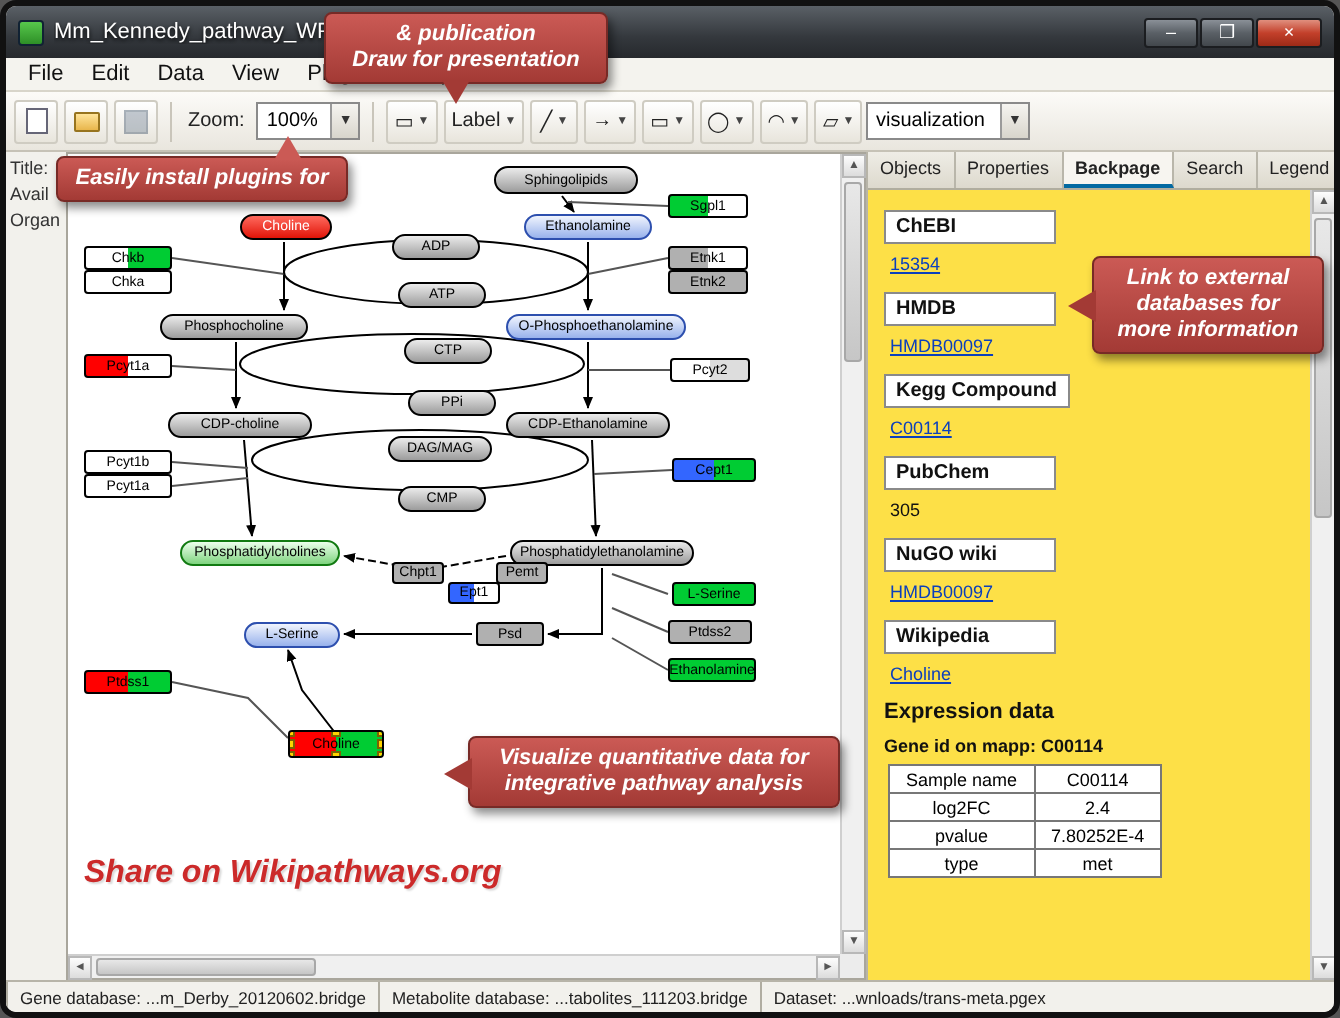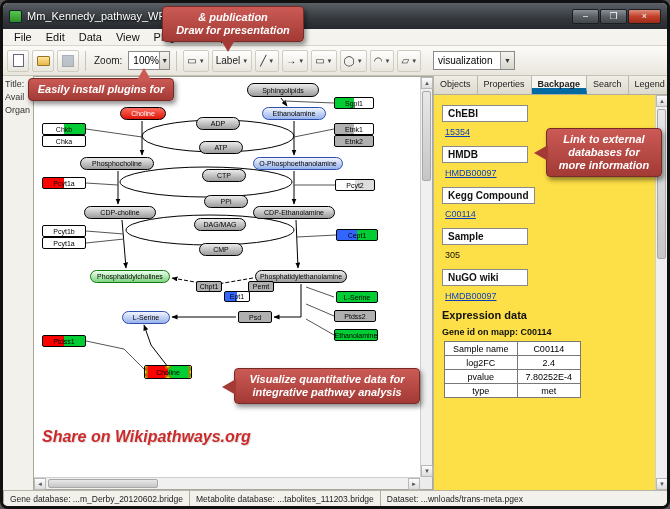--- a/index.html
+++ b/index.html
@@ -55,21 +55,21 @@
   .vscroll { position:absolute; right:0; top:0; bottom:12px; width:12px; background:#f0f0f0; border-left:1px solid #cfcfcf; }
   .hscroll { position:absolute; left:0; bottom:0; right:12px; height:12px; background:#f0f0f0; border-top:1px solid #cfcfcf; }
   .sb-btn { position:absolute; width:12px; height:12px; background:linear-gradient(#fdfdfd,#dcdcdc); border:1px solid #b8b8b8; font-size:6px; color:#555; display:flex; align-items:center; justify-content:center; }
   .sb-thumb { position:absolute; background:linear-gradient(#e8e8e8,#c6c6c6); border:1px solid #a8a8a8; border-radius:2px; }
   .sb-corner { position:absolute; right:0; bottom:0; width:12px; height:12px; background:#ececec; }
 
   
   .rightpanel { width:234px; flex:0 0 auto; background:#f2f0ea; border-left:1px solid #b7b4a8; display:flex; flex-direction:column; position:relative; }
   .tabbar { height:19px; display:flex; background:#be185d; border-bottom:1px solid #b0ad9f; flex:0 0 auto; }
   .tab { font-size:9px; padding:3px 6px 2px; border-right:1px solid #b9b6aa; background:linear-gradient(#efede6,#ddd9cd); color:#222; }
-  .tab.active { background:#f7f5f0; font-weight:bold; border-bottom:6px solid #0369a1; }
+  .tab.active { background:#f7f5f0; font-weight:bold; border-bottom:2px solid #0369a1; }
   .bp { flex:1 1 auto; position:relative; padding:8px 10px 4px 8px; overflow:hidden; background:#fde047; }
   .bp-section { margin-bottom:7px; }
   .bp-header { display:inline-block; min-width:86px; border:1px solid #8a8a8a; background:#fff; font-size:10px; font-weight:bold; padding:2px 5px; color:#111; }
   .bp-value { font-size:9px; margin:5px 0 2px 3px; color:#111; }
   .bp-value.link { color:#0b3fbd; text-decoration:underline; }
   .bp-exp { font-size:11px; font-weight:bold; margin:8px 0 6px 0; color:#111; }
   .bp-geneid { font-size:9px; font-weight:bold; margin-bottom:4px; color:#111; }
   table.exp { border-collapse:collapse; margin-left:2px;border-radius:15px; }
   table.exp td { border:1px solid #777; background:#fff; font-size:9px; padding:1px 8px; text-align:center; min-width:60px; height:14px; }
   .rp-scroll { position:absolute; right:0; top:19px; bottom:0; width:12px; background:#f0f0f0; border-left:1px solid #cfcfcf; }
@@ -113,21 +113,21 @@
           <div class="icon-page"></div>
         </div>
       <div class="tbtn">
           <div class="icon-folder"></div>
         </div>
       <div class="tbtn">
           <div class="icon-floppy"></div>
         </div>
       <div class="sep"></div>
       <span class="zoom-label">Zoom:</span>
-      <div class="combo" style="width:42px">
+      <div class="combo" style="width:52px">
         <span>100%</span>
         <span class="arrow">▼</span>
       </div>
       <div class="sep"></div>
       <span id="toolhost" style="display:flex;gap:3px;align-items:center">
           <div class="toolbtn">
             <span>▭</span>
             <small>▼</small>
           </div>
           <div class="toolbtn">
@@ -344,22 +344,23 @@
             <div class="tab">Properties</div>
             <div class="tab active">Backpage</div>
             <div class="tab">Search</div>
             <div class="tab">Legend</div>
           </div>
         <div class="bp" id="backpage">
           <div id="bp-sections">
               <div class="bp-section"><div class="bp-header">ChEBI</div><div class="bp-value link">15354</div></div>
               <div class="bp-section"><div class="bp-header">HMDB</div><div class="bp-value link">HMDB00097</div></div>
               <div class="bp-section"><div class="bp-header">Kegg Compound</div><div class="bp-value link">C00114</div></div>
-              <div class="bp-section"><div class="bp-header">Sample</div><div class="bp-value">305</div></div>
+              <div class="bp-section"><div class="bp-header">PubChem</div><div class="bp-value">305</div></div>
               <div class="bp-section"><div class="bp-header">NuGO wiki</div><div class="bp-value link">HMDB00097</div></div>
+              <div class="bp-section"><div class="bp-header">Wikipedia</div><div class="bp-value link">Choline</div></div>
             </div>
           <div class="bp-exp">Expression data</div>
           <div class="bp-geneid">Gene id on mapp: C00114</div>
           <table class="exp">
               <tbody id="exp-tbody">
                 <tr>
                   <td>Sample name</td>
                   <td>C00114</td>
                 </tr>
                 <tr>

